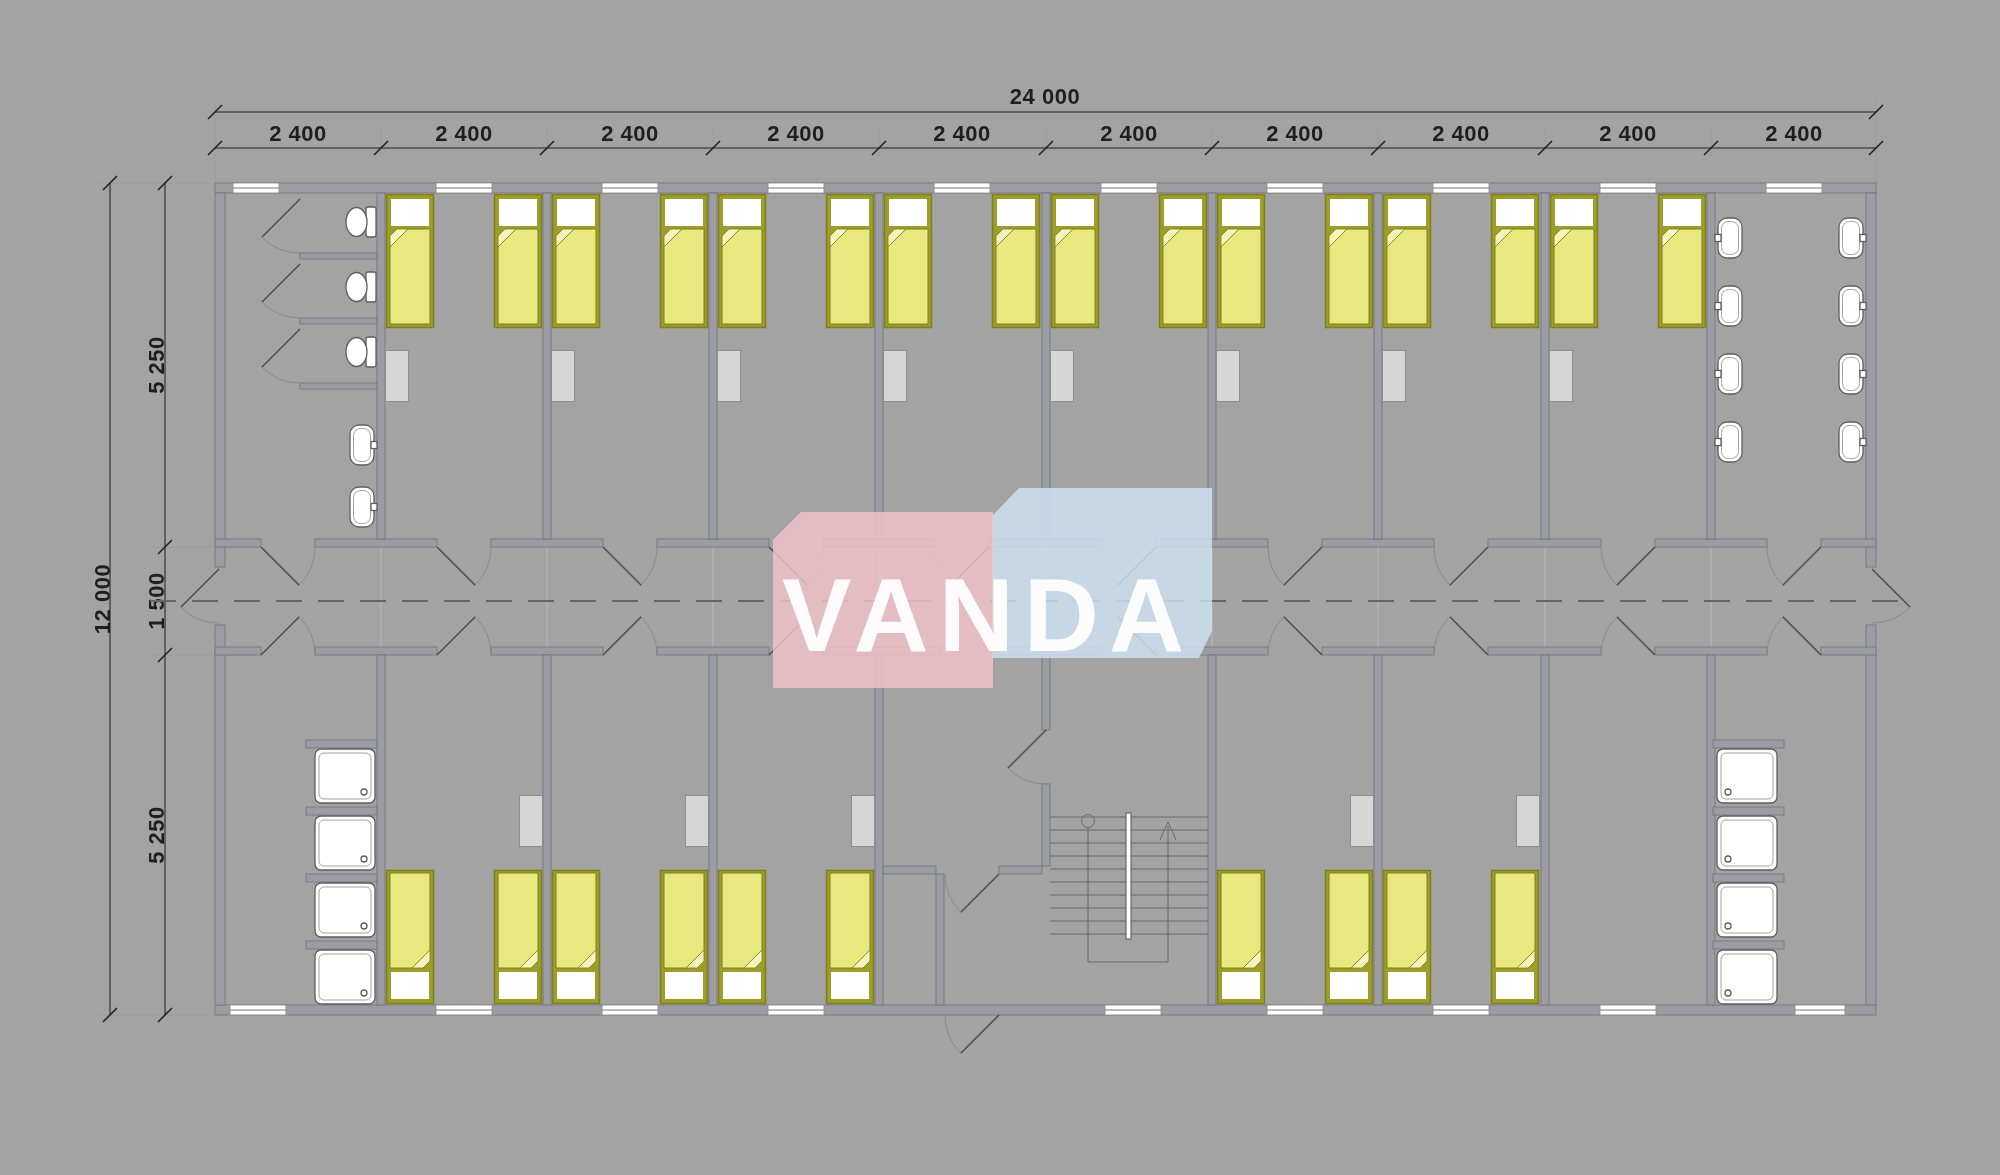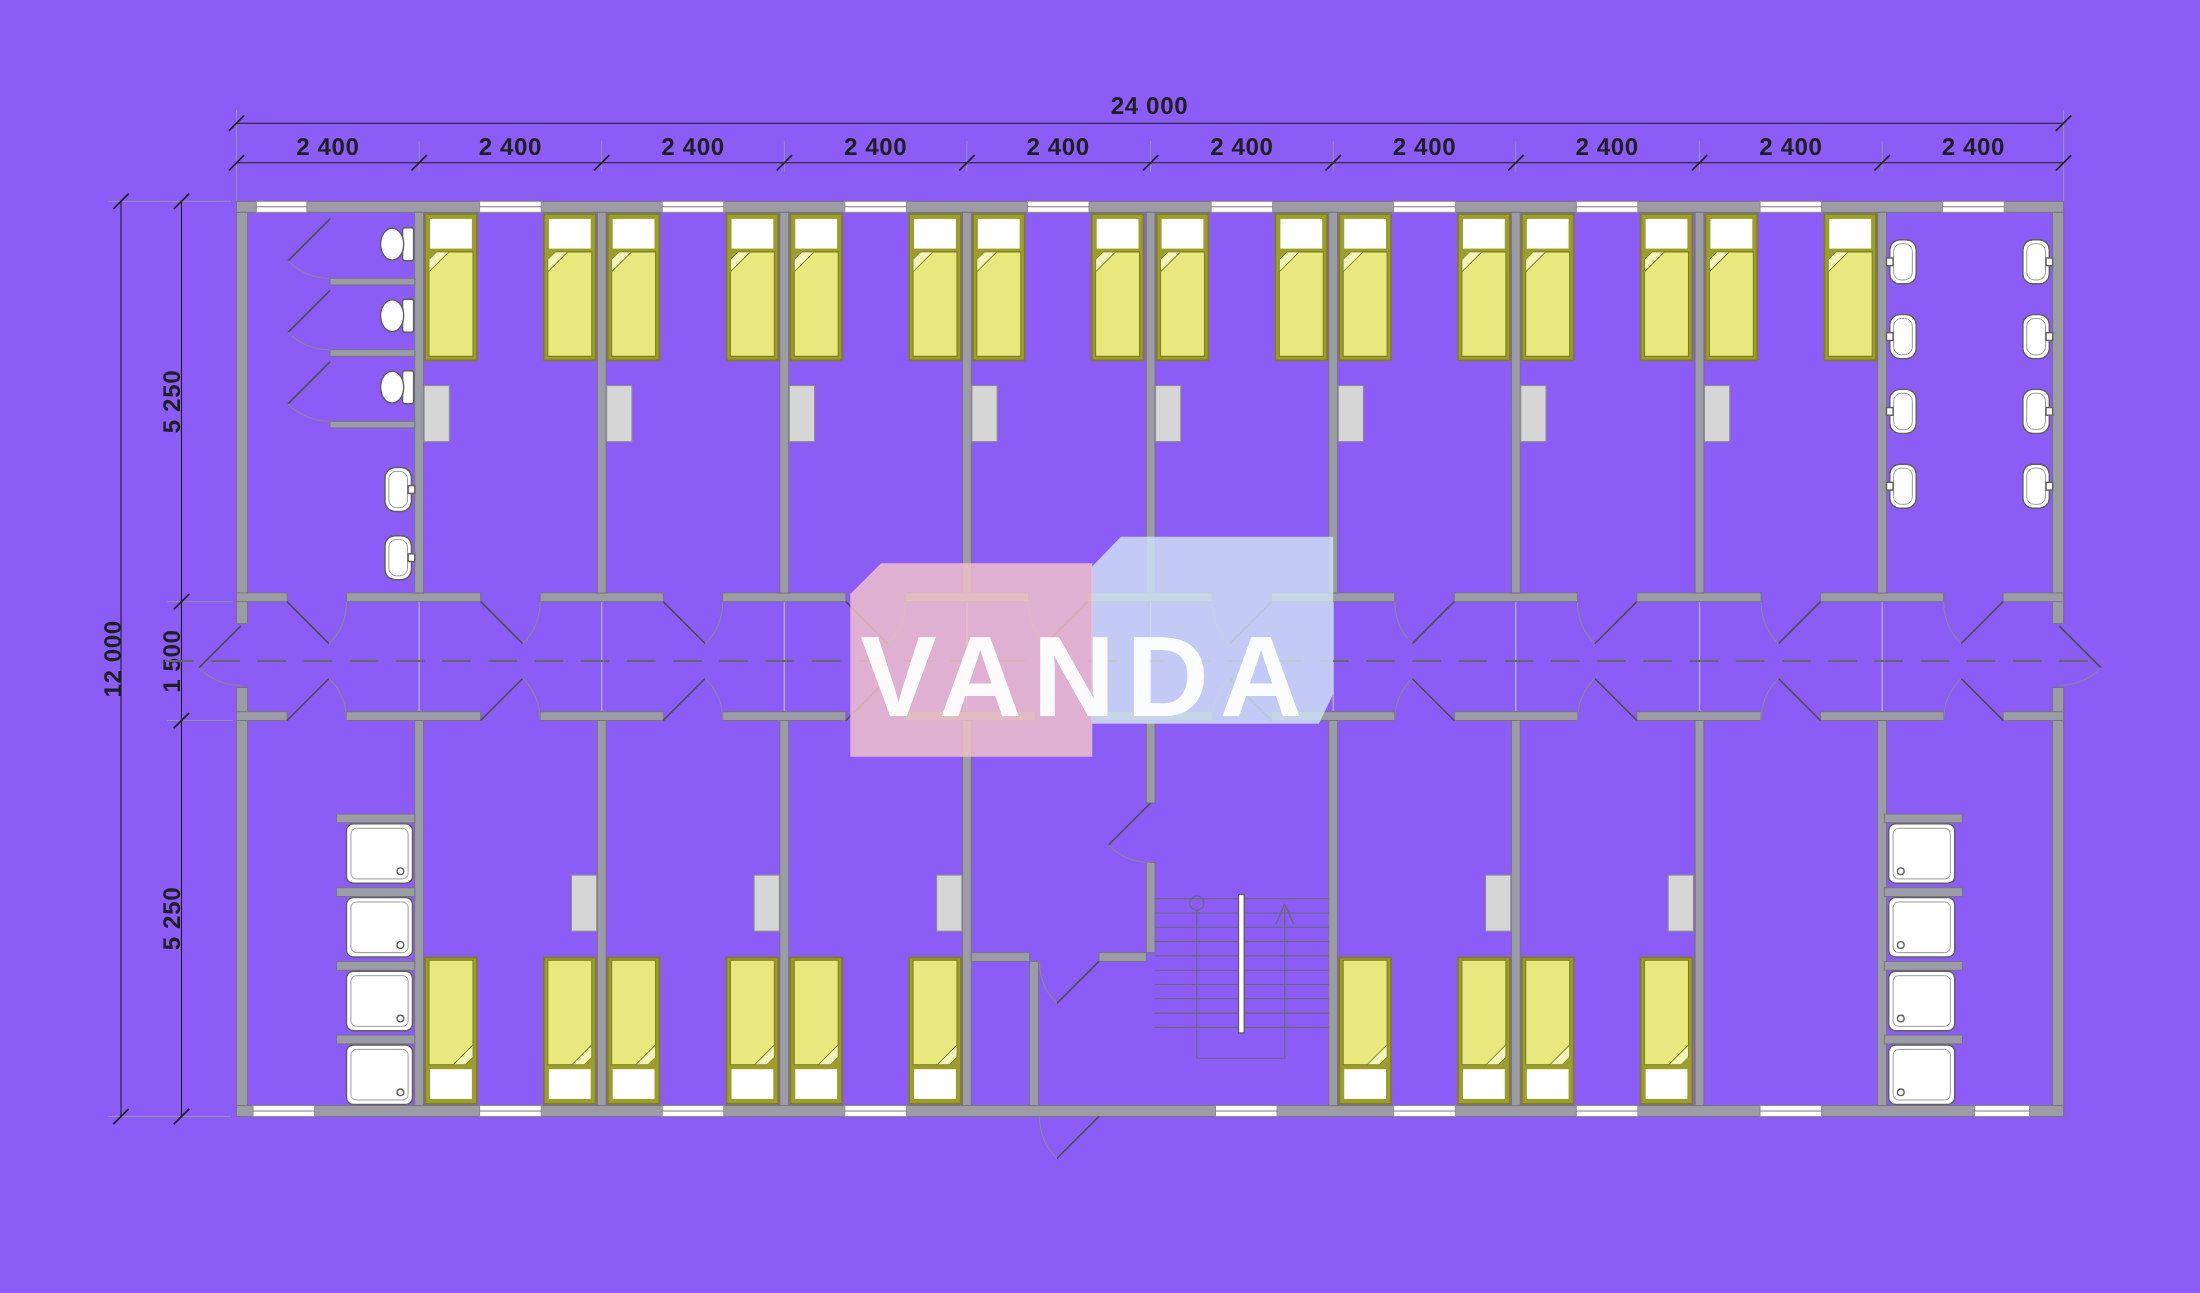--- a/index.html
+++ b/index.html
@@ -1,16 +1,16 @@
 <!DOCTYPE html>
 <html style="--wall: #9c9ca4; --wall-edge: #73737c; --bed-frame: #9d9d2b; --bed-frame-edge: #7f7f1c; --bed-fill: #e9e87f; --bed-fold: #f4f4bc; --cabinet: #d6d6d6; --fixture: #5f5f5f; --dim: #1f1f1f; --dash: #666666; --wm-pink: #f2c3c8; --wm-blue: #cfe3f4; --wm-text: #ffffff;"><head>
 <meta charset="utf-8">
 <style>
   html,body{margin:0;padding:0;background:#ffffff;}
-  .page{position:relative;width:2000px;height:1175px;background:#8b5cf6;overflow:hidden;
+  .page{position:relative;width:2000px;height:1175px;background:#a3a3a3;overflow:hidden;
         font-family:"Liberation Sans", sans-serif;}
   svg{position:absolute;left:0;top:0;}
   .wall{fill:var(--wall);stroke:var(--wall-edge);stroke-width:0.8;}
   .grid{stroke:#b4b4bc;stroke-width:1.2;}
   .dash{stroke:var(--dash);stroke-width:1.8;stroke-dasharray:26 16;fill:none;}
   .dimline{stroke:var(--dim);stroke-width:1;fill:none;}
   .extline{stroke:#9a9a9a;stroke-width:0.8;fill:none;}
   .dimtext{fill:var(--dim);font-size:22px;font-weight:bold;letter-spacing:0.5px;}
   .leaf{stroke:#4d4d4d;stroke-width:1.5;fill:none;}
   .arc{stroke:#8a8a8a;stroke-width:1;fill:none;}

